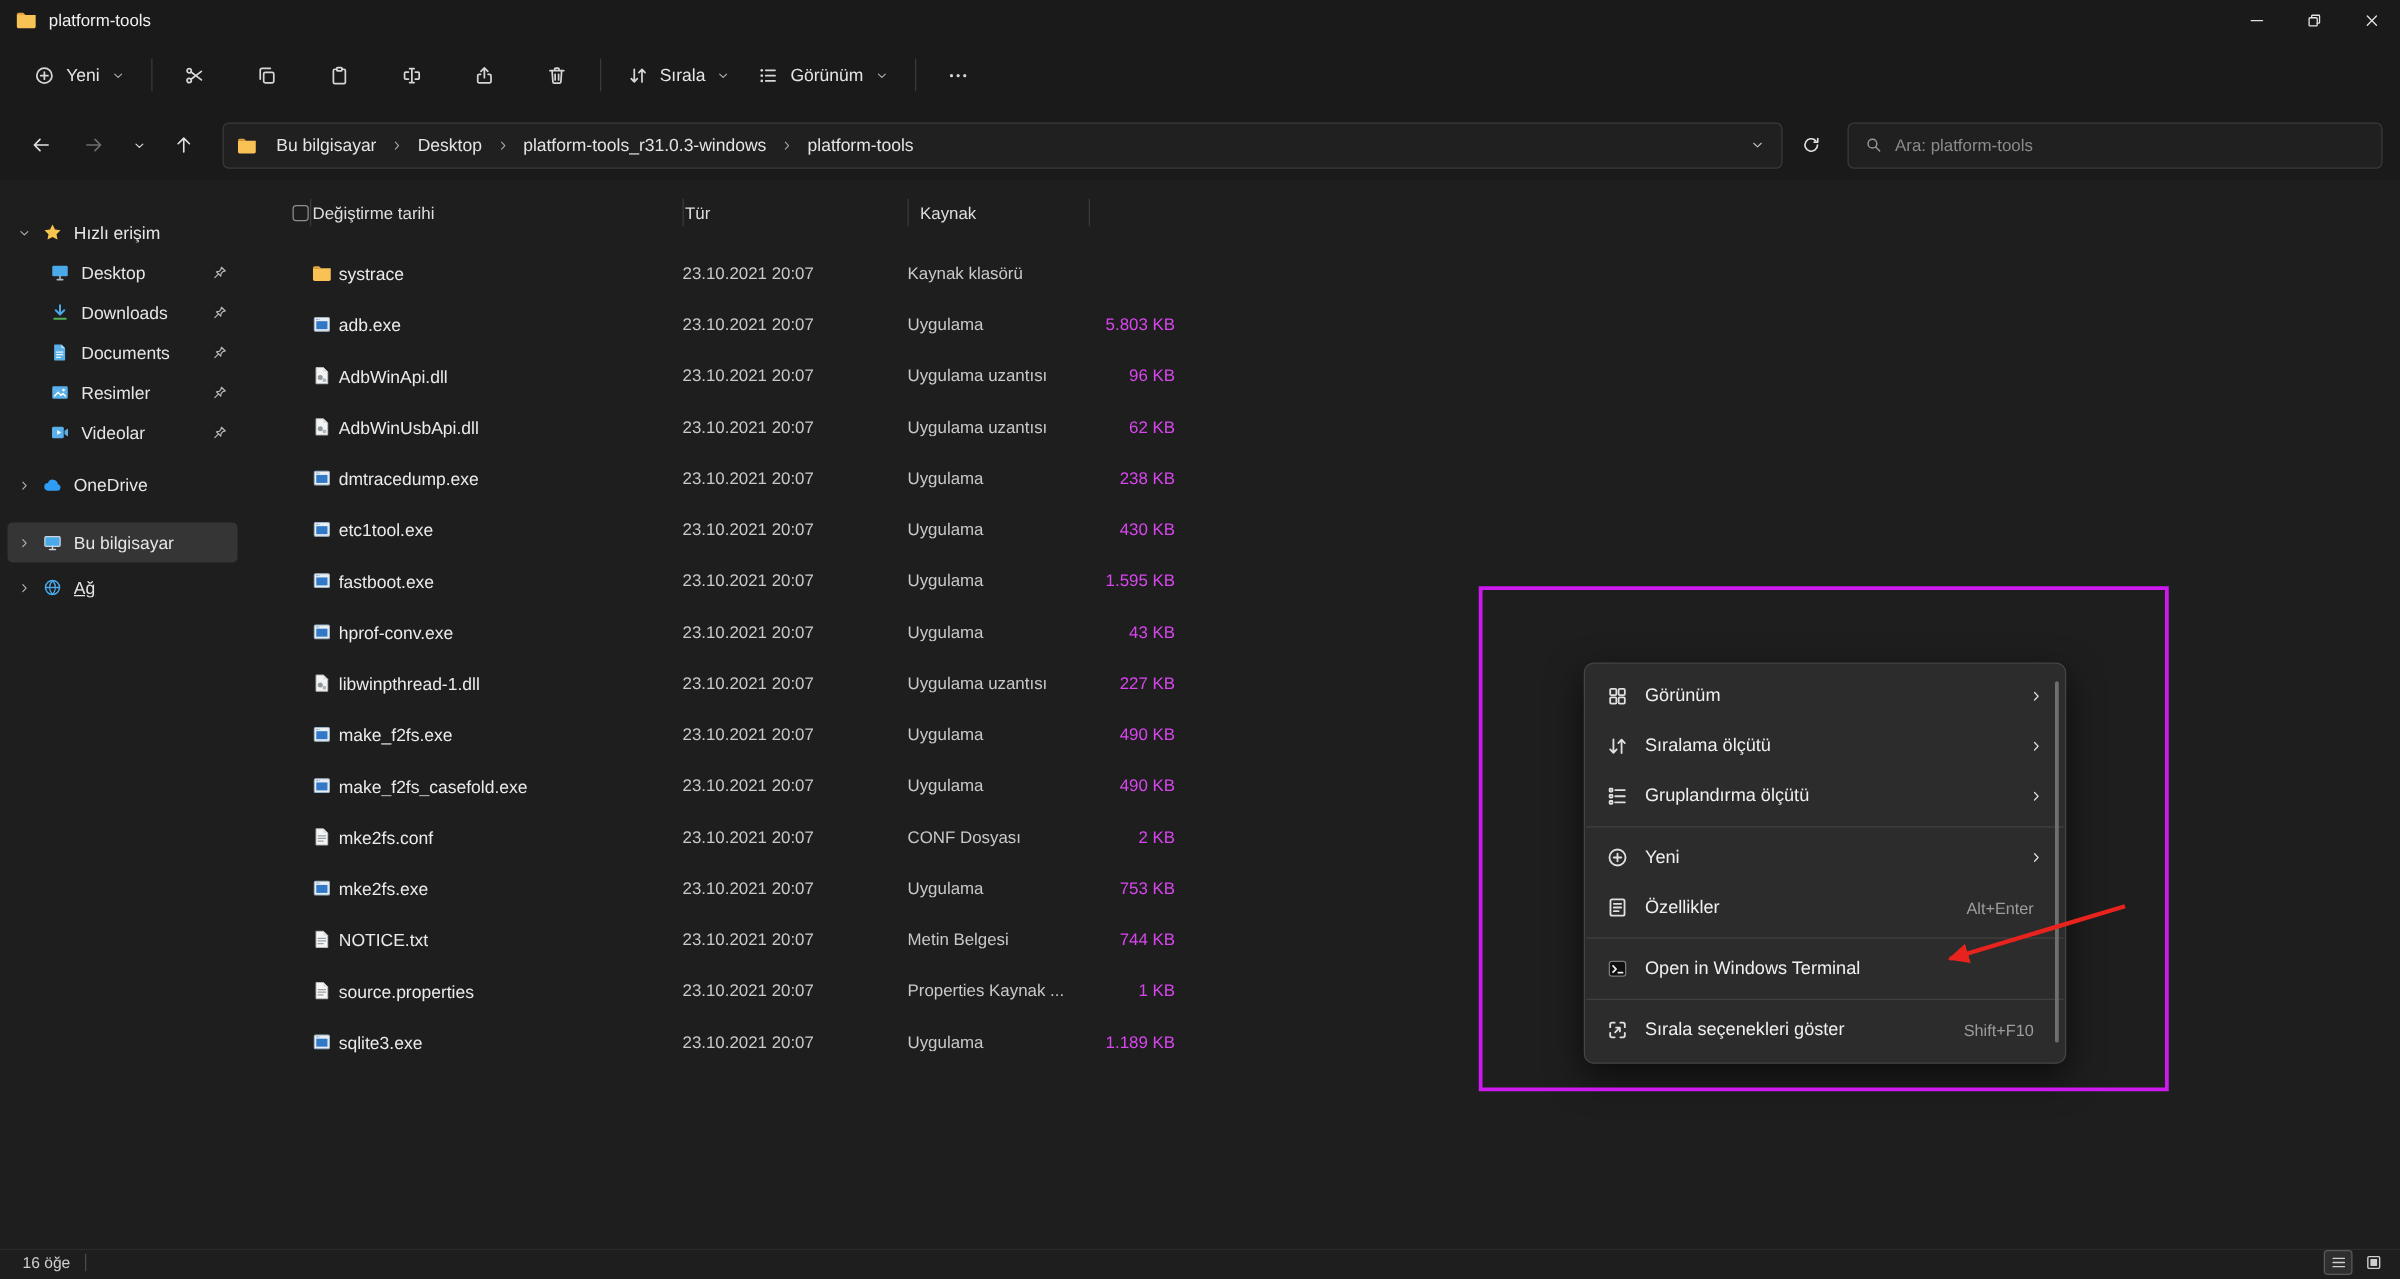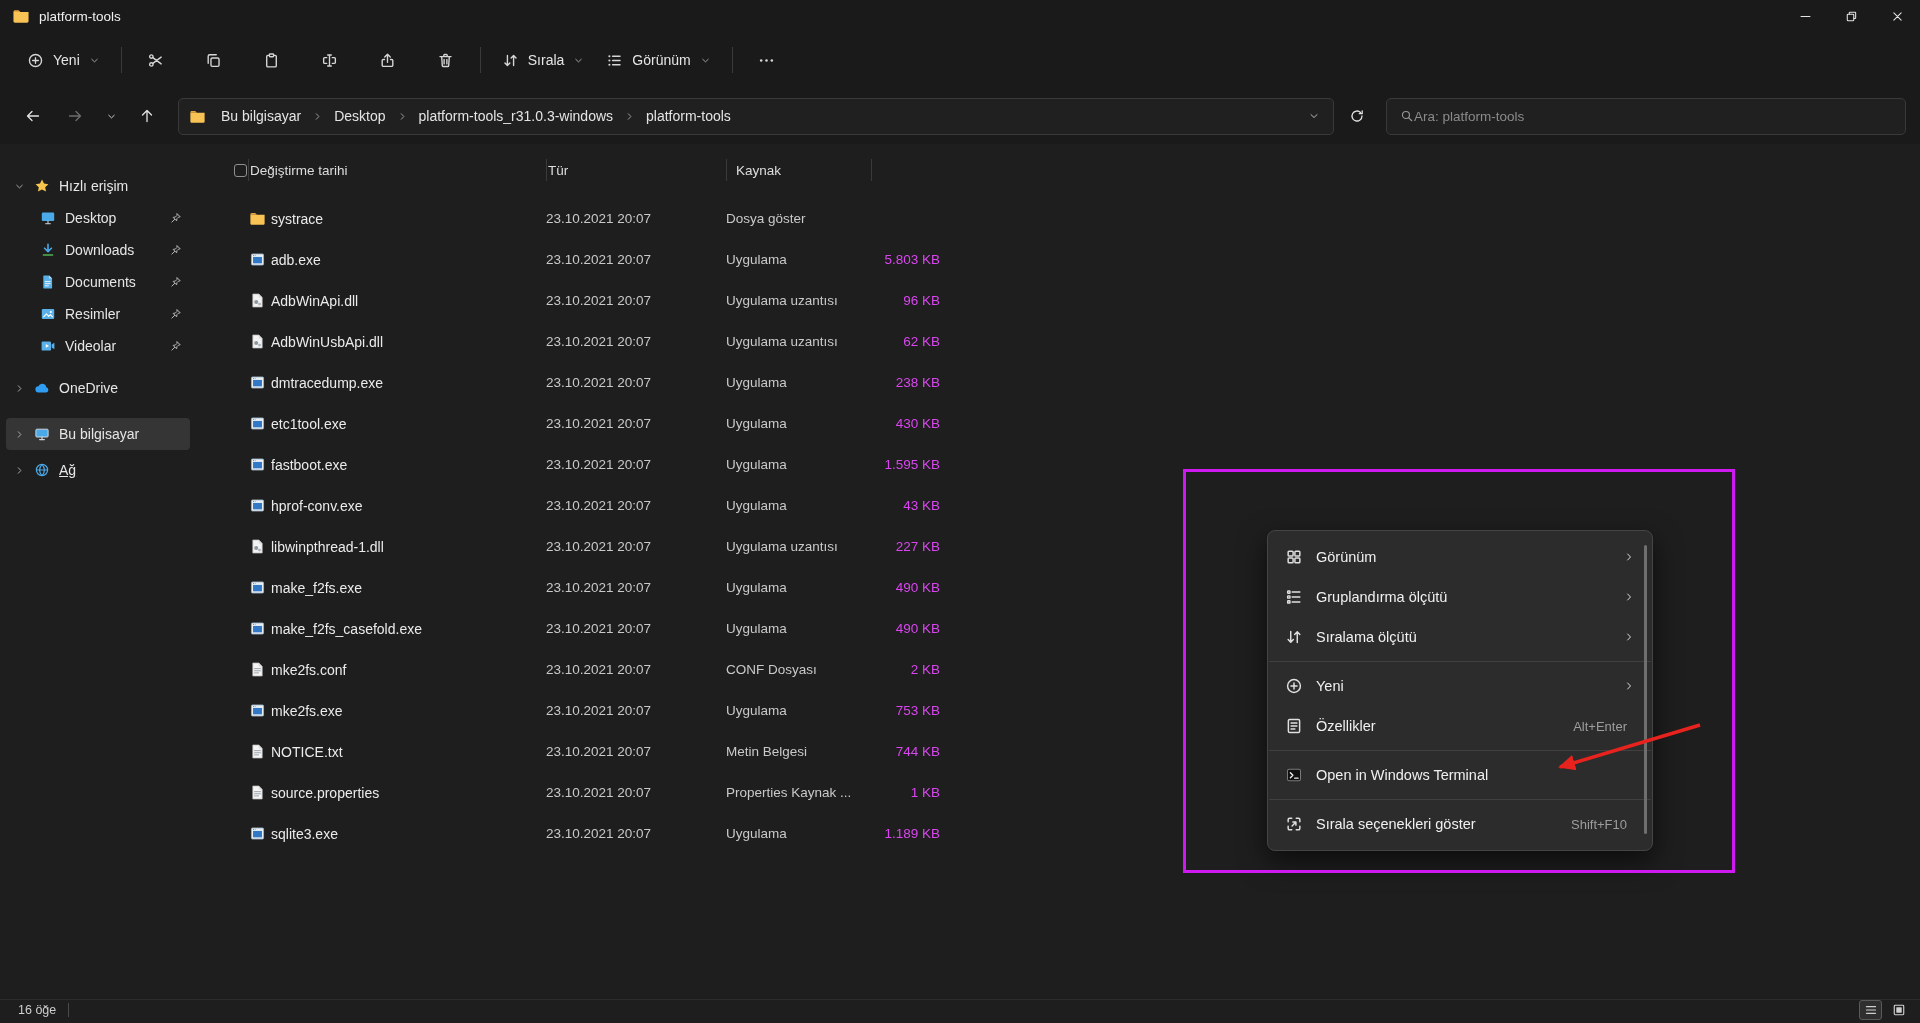--- a/index.html
+++ b/index.html
@@ -34,21 +34,21 @@
   .nav-btn .ic{width:16px;height:16px;color:#e3e3e3}
   .nav-btn.small{width:26px}
   .nav-btn.small .ic{width:11px;height:11px}
   .nav-btn.disabled .ic{color:#6d6d6d}
   .address-box{flex:1;height:37px;margin-left:8px;background:#202020;border:1px solid #3a3a3a;border-radius:5px;display:flex;align-items:center;padding:0 10px;gap:7px}
   .address-box>.ic{width:17px;height:17px}
   .crumbs{display:flex;align-items:center;gap:2px;flex:1;overflow:hidden}
   .crumb{padding:4px 8px;border-radius:4px;font-size:14px;color:#e4e4e4;white-space:nowrap}
   .crumb-sep-icon,.crumbs .crumb-sep{width:11px;height:11px;color:#a8a8a8;margin:0 1px}
   .addr-chev{width:12px !important;height:12px !important;color:#bdbdbd;margin-right:3px}
-  .search-box{width:520px;height:37px;background:#202020;border:1px solid #3a3a3a;border-radius:5px;display:flex;align-items:center;gap:0;padding:0 13px;margin-left:6px}
+  .search-box{width:428px;height:37px;background:#202020;border:1px solid #3a3a3a;border-radius:5px;display:flex;align-items:center;gap:10px;padding:0 13px;margin-left:6px}
   .search-box .ic{width:14px;height:14px;color:#9a9a9a}
   .search-input{background:transparent;border:none;outline:none;color:#cfcfcf;font:13.5px "Liberation Sans",sans-serif;flex:1;min-width:0}
   .search-input::placeholder{color:#8b8b8b}
 
   
   .main{display:flex;height:855px}
   .sidebar{width:196px;flex:none;padding-top:26px;overflow:hidden}
   .side-item{height:32px;display:flex;align-items:center;gap:9px;margin:0 6px;padding:0 8px;border-radius:4px;font-size:14px;color:#e6e6e6}
   .side-item .tree-chev{width:11px;height:11px;color:#b5b5b5}
   .side-item.child{padding-left:34px}
@@ -565,21 +565,21 @@
           <span class="cell name">
             <span class="ic">
               <svg viewBox="0 0 16 16">
                 <path fill="#e9a440" d="M1.3 4.1c0-.7.6-1.3 1.3-1.3h3.2l1.7 1.6H1.3z"></path>
                 <path fill="#f8c254" d="M1.3 4.4h13.4v8.2c0 .7-.6 1.3-1.3 1.3H2.6c-.7 0-1.3-.6-1.3-1.3z"></path>
               </svg>
             </span>
             <span>systrace</span>
           </span>
           <span class="cell date">23.10.2021 20:07</span>
-          <span class="cell type">Dosya göster</span>
+          <span class="cell type">Kaynak klasörü</span>
           <span class="cell size"></span>
         </div>
         <div class="row">
           <span class="cell check"></span>
           <span class="cell name">
             <span class="ic">
               <svg viewBox="0 0 16 16">
                 <rect x="2.3" y="2.8" width="11.4" height="10.4" rx="1" fill="#e9eef3" stroke="#9db4c6" stroke-width=".8"></rect>
                 <rect x="3.8" y="5.6" width="8.4" height="6" fill="#3178c6"></rect>
                 <circle cx="4.4" cy="4.2" r=".5" fill="#3178c6"></circle>
@@ -878,45 +878,45 @@
             <g fill="none" stroke="currentColor" stroke-width="1.3" stroke-linecap="round" stroke-linejoin="round">
               <path d="M6.2 4L10 8l-3.8 4"></path>
             </g>
           </svg>
         </span>
       </div>
       <div class="menu-item">
         <span class="ic">
           <svg viewBox="0 0 16 16">
             <g fill="none" stroke="currentColor" stroke-width="1.3" stroke-linecap="round" stroke-linejoin="round">
+              <path d="M5.1 3.2v9.3M2.8 10.3l2.3 2.4 2.3-2.4M10.9 12.8V3.5M8.6 5.7l2.3-2.4 2.3 2.4"></path>
+            </g>
+          </svg>
+        </span>
+        <span class="mi-label">Sıralama ölçütü</span>
+        <span class="ic mi-chev">
+          <svg viewBox="0 0 16 16">
+            <g fill="none" stroke="currentColor" stroke-width="1.3" stroke-linecap="round" stroke-linejoin="round">
+              <path d="M6.2 4L10 8l-3.8 4"></path>
+            </g>
+          </svg>
+        </span>
+      </div>
+      <div class="menu-item">
+        <span class="ic">
+          <svg viewBox="0 0 16 16">
+            <g fill="none" stroke="currentColor" stroke-width="1.3" stroke-linecap="round" stroke-linejoin="round">
               <path d="M6.4 3.6h6.8M6.4 8h6.8M6.4 12.4h6.8"></path>
               <rect x="2.4" y="2.6" width="2" height="2" rx=".4"></rect>
               <rect x="2.4" y="7" width="2" height="2" rx=".4"></rect>
               <rect x="2.4" y="11.4" width="2" height="2" rx=".4"></rect>
             </g>
           </svg>
         </span>
         <span class="mi-label">Gruplandırma ölçütü</span>
-        <span class="ic mi-chev">
-          <svg viewBox="0 0 16 16">
-            <g fill="none" stroke="currentColor" stroke-width="1.3" stroke-linecap="round" stroke-linejoin="round">
-              <path d="M6.2 4L10 8l-3.8 4"></path>
-            </g>
-          </svg>
-        </span>
-      </div>
-      <div class="menu-item">
-        <span class="ic">
-          <svg viewBox="0 0 16 16">
-            <g fill="none" stroke="currentColor" stroke-width="1.3" stroke-linecap="round" stroke-linejoin="round">
-              <path d="M5.1 3.2v9.3M2.8 10.3l2.3 2.4 2.3-2.4M10.9 12.8V3.5M8.6 5.7l2.3-2.4 2.3 2.4"></path>
-            </g>
-          </svg>
-        </span>
-        <span class="mi-label">Sıralama ölçütü</span>
         <span class="ic mi-chev">
           <svg viewBox="0 0 16 16">
             <g fill="none" stroke="currentColor" stroke-width="1.3" stroke-linecap="round" stroke-linejoin="round">
               <path d="M6.2 4L10 8l-3.8 4"></path>
             </g>
           </svg>
         </span>
       </div>
       <div class="menu-sep"></div>
       <div class="menu-item">

